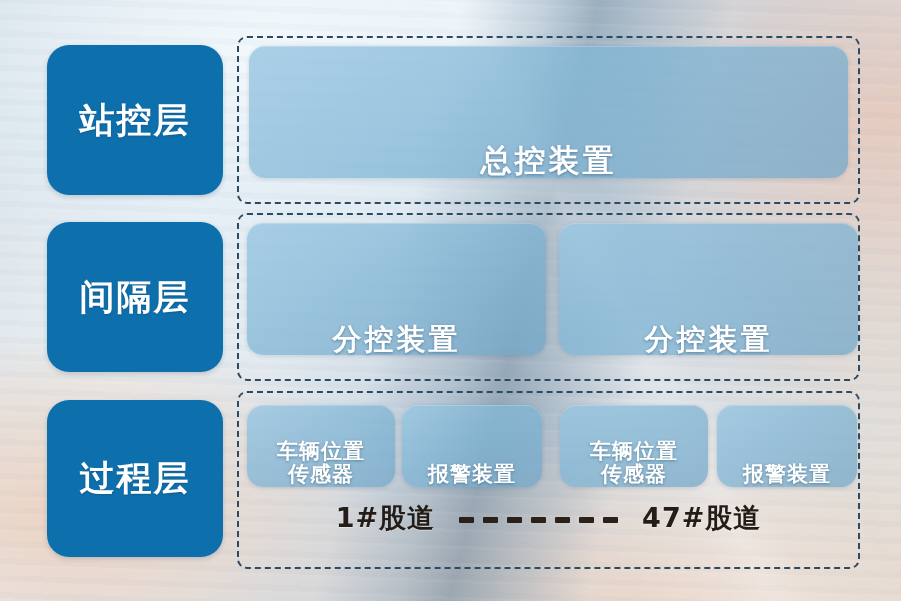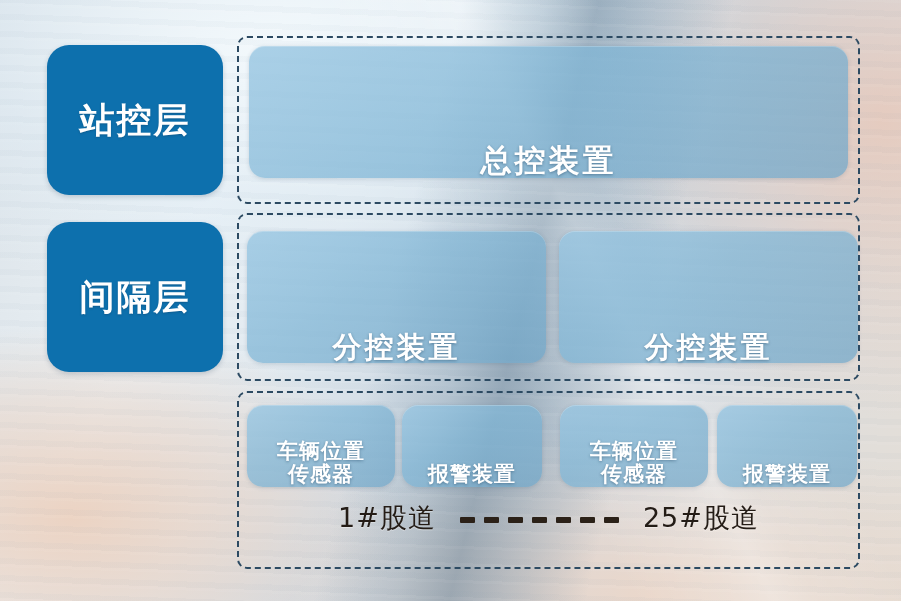--- a/index.html
+++ b/index.html
@@ -146,21 +146,21 @@
     text-shadow:0 1px 3px rgba(30,65,95,0.48);
     line-height:1.12;
     white-space:pre-line;
   }
 
   
   #dev-master { left:10px; right:10px; top:8px; height:132px; }
   #dev-master .dtext { font-size:31px; letter-spacing:3px; }
 
   
-  .dev-sub { top:16px; height:132px; width:299px; }
+  .dev-sub { top:8px; height:132px; width:299px; }
   #dev-sub-0 { left:8px; }
   #dev-sub-1 { left:320px; }
   .dev-sub .dtext { font-size:29px; letter-spacing:3px; }
 
   
   .dev-proc { top:12px; height:82px; }
   #dev-proc-0 { left:8px;   width:148px; }
   #dev-proc-1 { left:163px; width:140px; }
   #dev-proc-2 { left:321px; width:148px; }
   #dev-proc-3 { left:478px; width:140px; }
@@ -170,21 +170,21 @@
   .track-strip {
     position:absolute;
     left:8px; right:8px;
     top:104px; height:42px;
     display:flex; align-items:center; justify-content:center;
     gap:24px;
   }
   .track-label {
     color:#241c16;
     font-size:27px;
-    font-weight:normal;
+    font-weight:bold;
     letter-spacing:1px;
     white-space:nowrap;
     text-shadow:0 1px 0 rgba(255,255,255,0.35);
   }
   .track-dots {
     display:flex; align-items:center; gap:9px;
     padding-top:3px;
   }
   .track-dots i {
     display:block;
@@ -231,20 +231,23 @@
           <span class="dtext">分控装置</span>
         </div>
         <div class="dev dev-sub" id="dev-sub-1">
           <span class="dtext">分控装置</span>
         </div>
       </div>
     </div>
 
     <div class="row" id="row-2">
 
+      <div class="layer-label">
+        <span class="ltext">过程层</span>
+      </div>
 
       <div class="dashed-box">
 
         <div class="dev dev-proc" id="dev-proc-0">
           <span class="dtext">车辆位置
 传感器</span>
         </div>
         <div class="dev dev-proc" id="dev-proc-1">
           <span class="dtext">报警装置</span>
         </div>
@@ -260,19 +263,19 @@
           <span class="track-label">1#股道</span>
           <span class="track-dots" id="track-dots">
               <i></i>
               <i></i>
               <i></i>
               <i></i>
               <i></i>
               <i></i>
               <i></i>
             </span>
-          <span class="track-label">25#股道</span>
+          <span class="track-label">47#股道</span>
         </div>
       </div>
     </div>
 
   </div>
 </div>
 
 </body></html>

